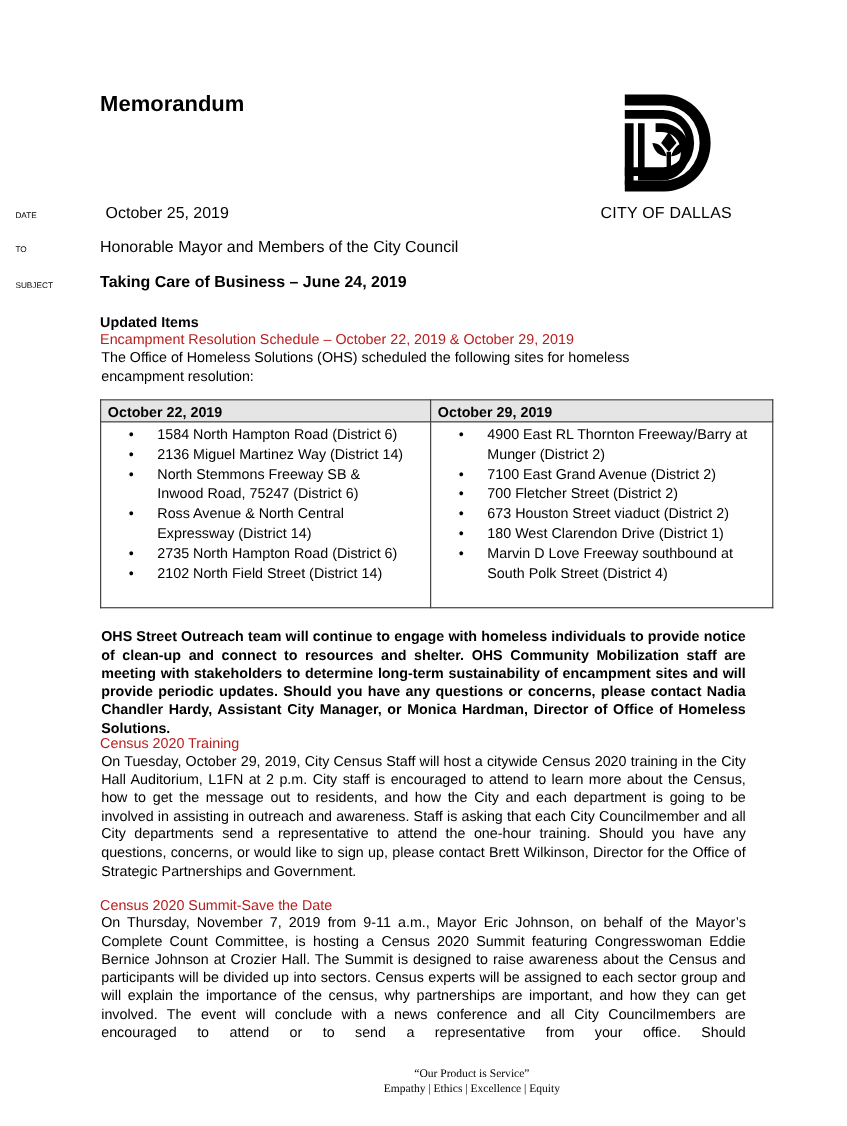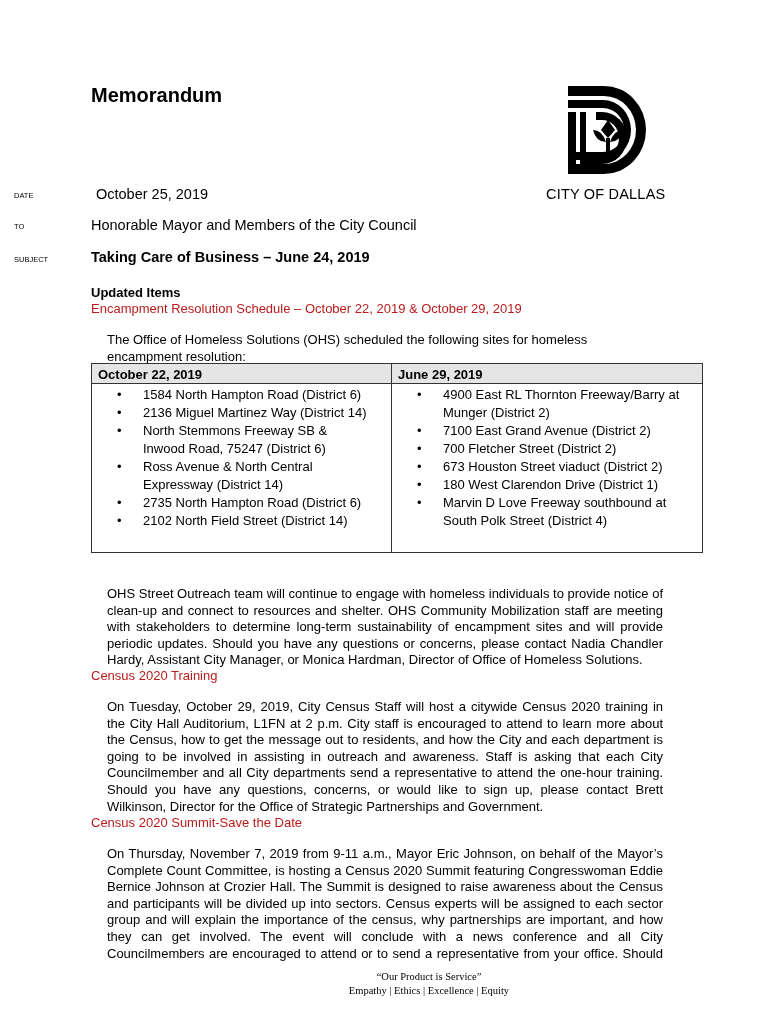--- a/index.html
+++ b/index.html
@@ -6,21 +6,21 @@
   body { width: 770px; height: 1024px; position: relative; overflow: hidden;
          font-family: "Liberation Sans", sans-serif; color: #000; }
   .abs { position: absolute; }
   .title { left: 91px; top: 84px; font-size: 20px; font-weight: bold; text-align: center; }
   .logo { left: 566px; top: 84px; width: 82px; height: 92px; }
   .city { left: 546px; top: 186px; font-size: 14.5px; letter-spacing: 0.2px; }
   .lbl { font-size: 7.5px; width: 70px; }
   .hval { font-size: 14.5px; }
   .subj { font-weight: bold; }
   .body-col { left: 91px; width: 588px; }
-  .p { font-size: 13px; line-height: 16.6px; margin: 16px; }
+  .p { font-size: 13px; line-height: 16.6px; margin: 1px; }
   .just { text-align: justify; text-align-last: left; }
   .heading-bold { font-weight: bold; font-size: 13px; }
   .blue { color: #b91c1c; font-size: 13px; }
   table.sched { position: absolute; left: 91px; top: 363px; width: 612px; border-collapse: collapse;
                 font-size: 13px; }
   table.sched th { background: #e5e5e5; text-align: left; font-weight: bold; padding: 2px 6px 1px 6px;
                    border: 1.5px solid #333; height: 16px; }
   table.sched td { border: 1.5px solid #333; vertical-align: top; padding: 2px 6px 0 0; height: 166px; }
   table.sched ul { margin: 0; padding-left: 51px; list-style: none; }
   table.sched li { line-height: 18px; position: relative; }
@@ -60,21 +60,21 @@
 <div class="abs body-col" style="top:285px;">
   <div class="heading-bold">Updated Items</div>
   <div class="blue" style="margin-top:1px;">Encampment Resolution Schedule – October 22, 2019 &amp; October 29, 2019</div>
   <p class="p" style="width:530px;">The Office of Homeless Solutions (OHS) scheduled the following sites for homeless encampment resolution:</p>
 </div>
 
 <table class="sched">
   <thead>
     <tr>
       <th style="width:287px;">October 22, 2019</th>
-      <th>June 29, 2019</th>
+      <th>October 29, 2019</th>
     </tr>
   </thead>
   <tbody>
     <tr>
       <td>
         <ul>
           <li>1584 North Hampton Road (District 6)</li>
           <li>2136 Miguel Martinez Way (District 14)</li>
           <li style="width:200px;">North Stemmons Freeway SB &amp; Inwood Road, 75247 (District 6)</li>
           <li style="width:200px;">Ross Avenue &amp; North Central Expressway (District 14)</li>
@@ -89,21 +89,21 @@
           <li>700 Fletcher Street (District 2)</li>
           <li>673 Houston Street viaduct (District 2)</li>
           <li>180 West Clarendon Drive (District 1)</li>
           <li style="width:250px;">Marvin D Love Freeway southbound at South Polk Street (District 4)</li>
         </ul>
       </td>
     </tr>
   </tbody>
 </table>
 
-<div class="abs body-col" style="top:570px;">
+<div class="abs body-col" style="top:570px;font-weight:bold;">
   <p class="p just">OHS Street Outreach team will continue to engage with homeless individuals to provide notice of clean-up and connect to resources and shelter. OHS Community Mobilization staff are meeting with stakeholders to determine long-term sustainability of encampment sites and will provide periodic updates.  Should you have any questions or concerns, please contact Nadia Chandler Hardy, Assistant City Manager, or Monica Hardman, Director of Office of Homeless Solutions.</p>
 </div>
 
 <div class="abs body-col" style="top:668px;">
   <div class="blue">Census 2020 Training</div>
   <p class="p just">On Tuesday, October 29, 2019, City Census Staff will host a citywide Census 2020 training in the City Hall Auditorium, L1FN at 2 p.m. City staff is encouraged to attend to learn more about the Census, how to get the message out to residents, and how the City and each department is going to be involved in assisting in outreach and awareness. Staff is asking that each City Councilmember and all City departments send a representative to attend the one-hour training. Should you have any questions, concerns, or would like to sign up, please contact Brett Wilkinson, Director for the Office of Strategic Partnerships and Government.</p>
 </div>
 
 <div class="abs body-col" style="top:815px;">
   <div class="blue">Census 2020 Summit-Save the Date</div>

